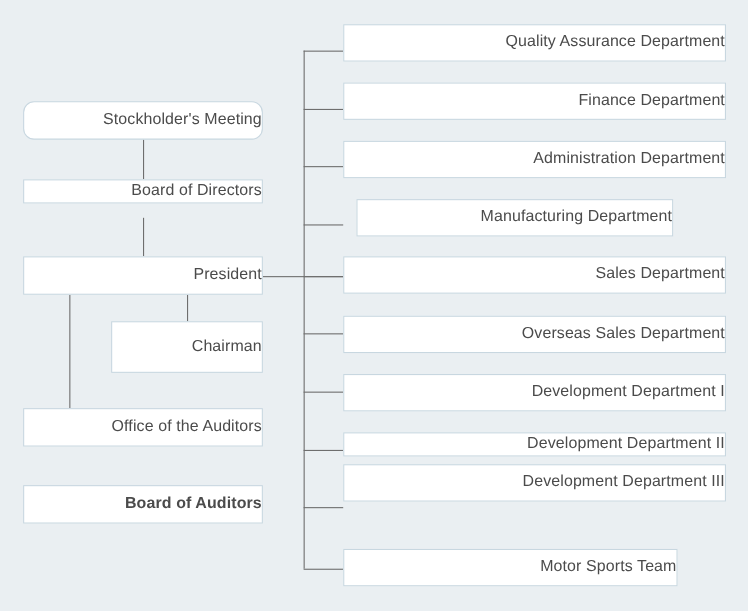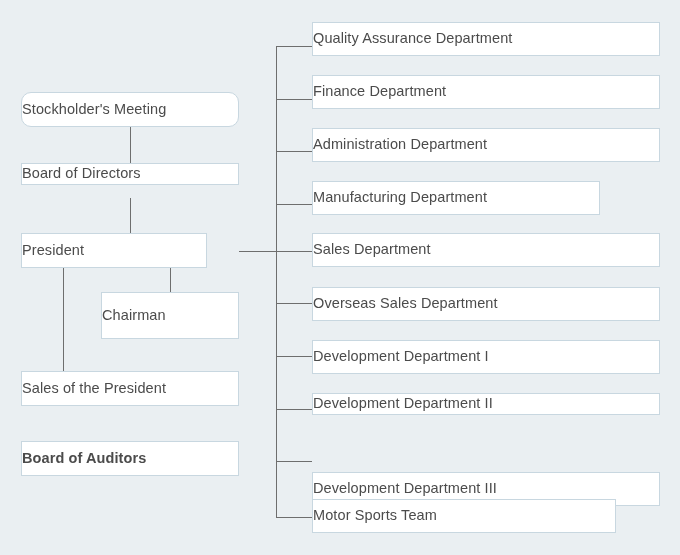--- a/index.html
+++ b/index.html
@@ -20,21 +20,21 @@
     height: 555px;
     background: #eaeff2;
   }
   .org-box {
     position: absolute;
     box-sizing: border-box;
     background: #ffffff;
     border: 1px solid #c8d7e0;
     display: flex;
     align-items: center;
-    justify-content: flex-start;
+    justify-content: flex-end;
     color: #4b4b4b;
     font-size: 14.5px;
     font-family: "Liberation Sans", sans-serif;
     letter-spacing: 0.1px;
     white-space: nowrap;
     z-index: 3;
   }
   .org-box .box-label {
     display: block;
     line-height: 1;
@@ -81,69 +81,69 @@
   <div class="conn h" style="left:276px; top:517px; width:36px;"></div>
 
   <div class="org-box" style="left:21px; top:92px; width:218px; height:35px;border-radius:10px;">
     <span class="box-label">Stockholder's Meeting</span>
   </div>
 
   <div class="org-box" style="left:21px; top:163px; width:218px; height:22px;">
     <span class="box-label">Board of Directors</span>
   </div>
 
-  <div class="org-box" style="left:21px; top:233px; width:186px; height:35px;">
+  <div class="org-box" style="left:21px; top:233px; width:218px; height:35px;">
     <span class="box-label">President</span>
   </div>
 
   <div class="org-box" style="left:101px; top:292px; width:138px; height:47px;">
     <span class="box-label">Chairman</span>
   </div>
 
   <div class="org-box" style="left:21px; top:371px; width:218px; height:35px;">
-    <span class="box-label">Sales of the President</span>
+    <span class="box-label">Office of the Auditors</span>
   </div>
 
   <div class="org-box" style="left:21px; top:441px; width:218px; height:35px;font-weight:bold;">
     <span class="box-label">Board of Auditors</span>
   </div>
 
   <div class="org-box" style="left:312px; top:22px; width:348px; height:34px;">
     <span class="box-label">Quality Assurance Department</span>
   </div>
 
   <div class="org-box" style="left:312px; top:75px; width:348px; height:34px;">
     <span class="box-label">Finance Department</span>
   </div>
 
   <div class="org-box" style="left:312px; top:128px; width:348px; height:34px;">
     <span class="box-label">Administration Department</span>
   </div>
 
-  <div class="org-box" style="left:312px; top:181px; width:288px; height:34px;">
+  <div class="org-box" style="left:324px; top:181px; width:288px; height:34px;">
     <span class="box-label">Manufacturing Department</span>
   </div>
 
   <div class="org-box" style="left:312px; top:233px; width:348px; height:34px;">
     <span class="box-label">Sales Department</span>
   </div>
 
   <div class="org-box" style="left:312px; top:287px; width:348px; height:34px;">
     <span class="box-label">Overseas Sales Department</span>
   </div>
 
   <div class="org-box" style="left:312px; top:340px; width:348px; height:34px;">
     <span class="box-label">Development Department I</span>
   </div>
 
   <div class="org-box" style="left:312px; top:393px; width:348px; height:22px;">
     <span class="box-label">Development Department II</span>
   </div>
 
-  <div class="org-box" style="left:312px; top:472px; width:348px; height:34px;">
+  <div class="org-box" style="left:312px; top:422px; width:348px; height:34px;">
     <span class="box-label">Development Department III</span>
   </div>
 
   <div class="org-box" style="left:312px; top:499px; width:304px; height:34px;">
     <span class="box-label">Motor Sports Team</span>
   </div>
 
 </div>
 
 </body></html>

